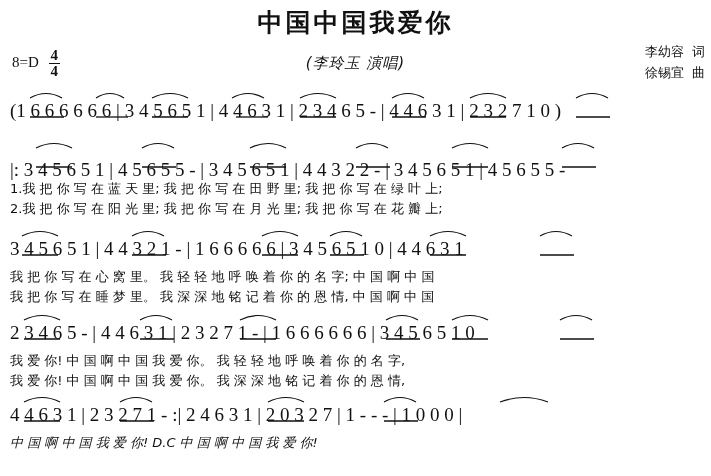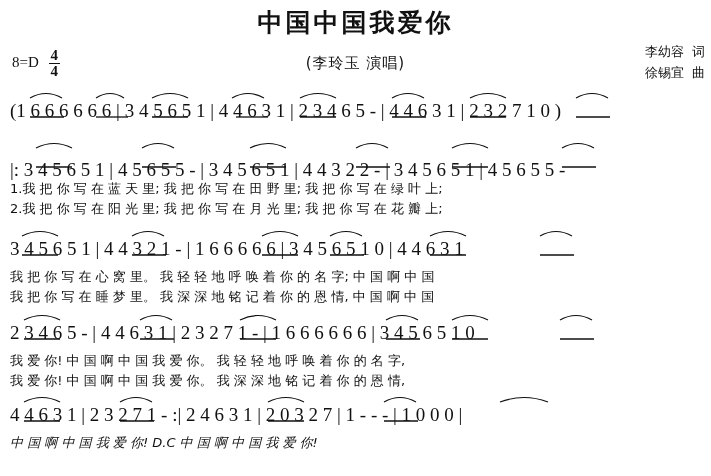--- a/index.html
+++ b/index.html
@@ -20,20 +20,21 @@
     letter-spacing:3px;
     font-family:"DejaVu Sans", sans-serif;
     font-weight:bold;
   }
   .singer{
     position:absolute;left:0;right:0;top:54px;
     text-align:center;
     font-size:15px;
     letter-spacing:1px;
     font-family:"DejaVu Sans", sans-serif;
+    font-style:italic;
   }
   .keysig{
     position:absolute;left:12px;top:48px;
     font-size:15px;
     font-family:"Liberation Serif", serif;
   }
   .keysig .frac{
     display:inline-block;
     vertical-align:middle;
     margin-left:6px;

